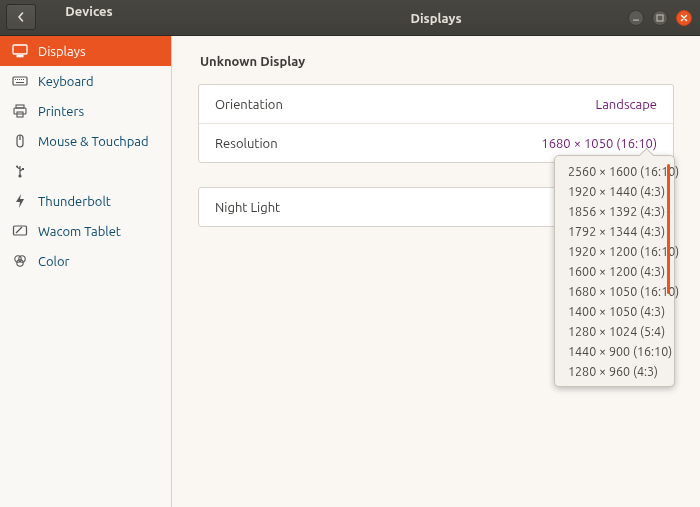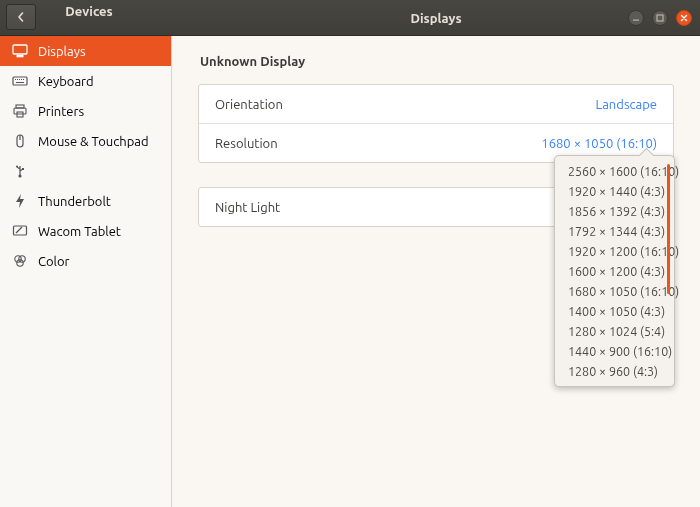--- a/index.html
+++ b/index.html
@@ -64,21 +64,21 @@
   .main {
     display: flex; height: calc(100% - 36px);
   }
   .sidebar {
     width: 172px; background: #faf8f5; border-right: 1px solid #d8d3cb;
     display: flex; flex-direction: column;
   }
   .side-item {
     display: flex; align-items: center; gap: 10px;
     padding: 7px 12px;
-    color: #000000; cursor: pointer;
+    color: #0c4a6e; cursor: pointer;
     font-size: 13px;
   }
   .side-item .icon { width: 16px; height: 16px; display:flex; align-items:center; justify-content:center; }
   .side-item.active {
     background: #e95420; color: #fff;
   }
   .side-item.active svg { stroke:#fff; fill:#fff; }
   
   .content {
     flex: 1; padding: 18px 26px; position: relative; overflow: visible;
@@ -91,21 +91,21 @@
     background: #fff; border: 1px solid #d8d3cb; border-radius: 3px;
     margin-bottom: 24px;
   }
   .row {
     display: flex; align-items: center; justify-content: space-between;
     padding: 12px 16px; border-top: 1px solid #e6e1d9;
     cursor: pointer;
   }
   .row:first-child { border-top: none; text-align: right; }
   .row-label { color: #3d3b38; }
-  .row-value { color: #3b82f6; }
+  .row-value { color: #701a75; }
   
   .dropdown {
     position: absolute;
     right: 25px;
     top: 119px;
     width: 121px;
     background: #f5f2ed;
     border: 1px solid #c9c3ba;
     border-radius: 5px;
     box-shadow: 0 2px 6px rgba(0,0,0,0.25);

